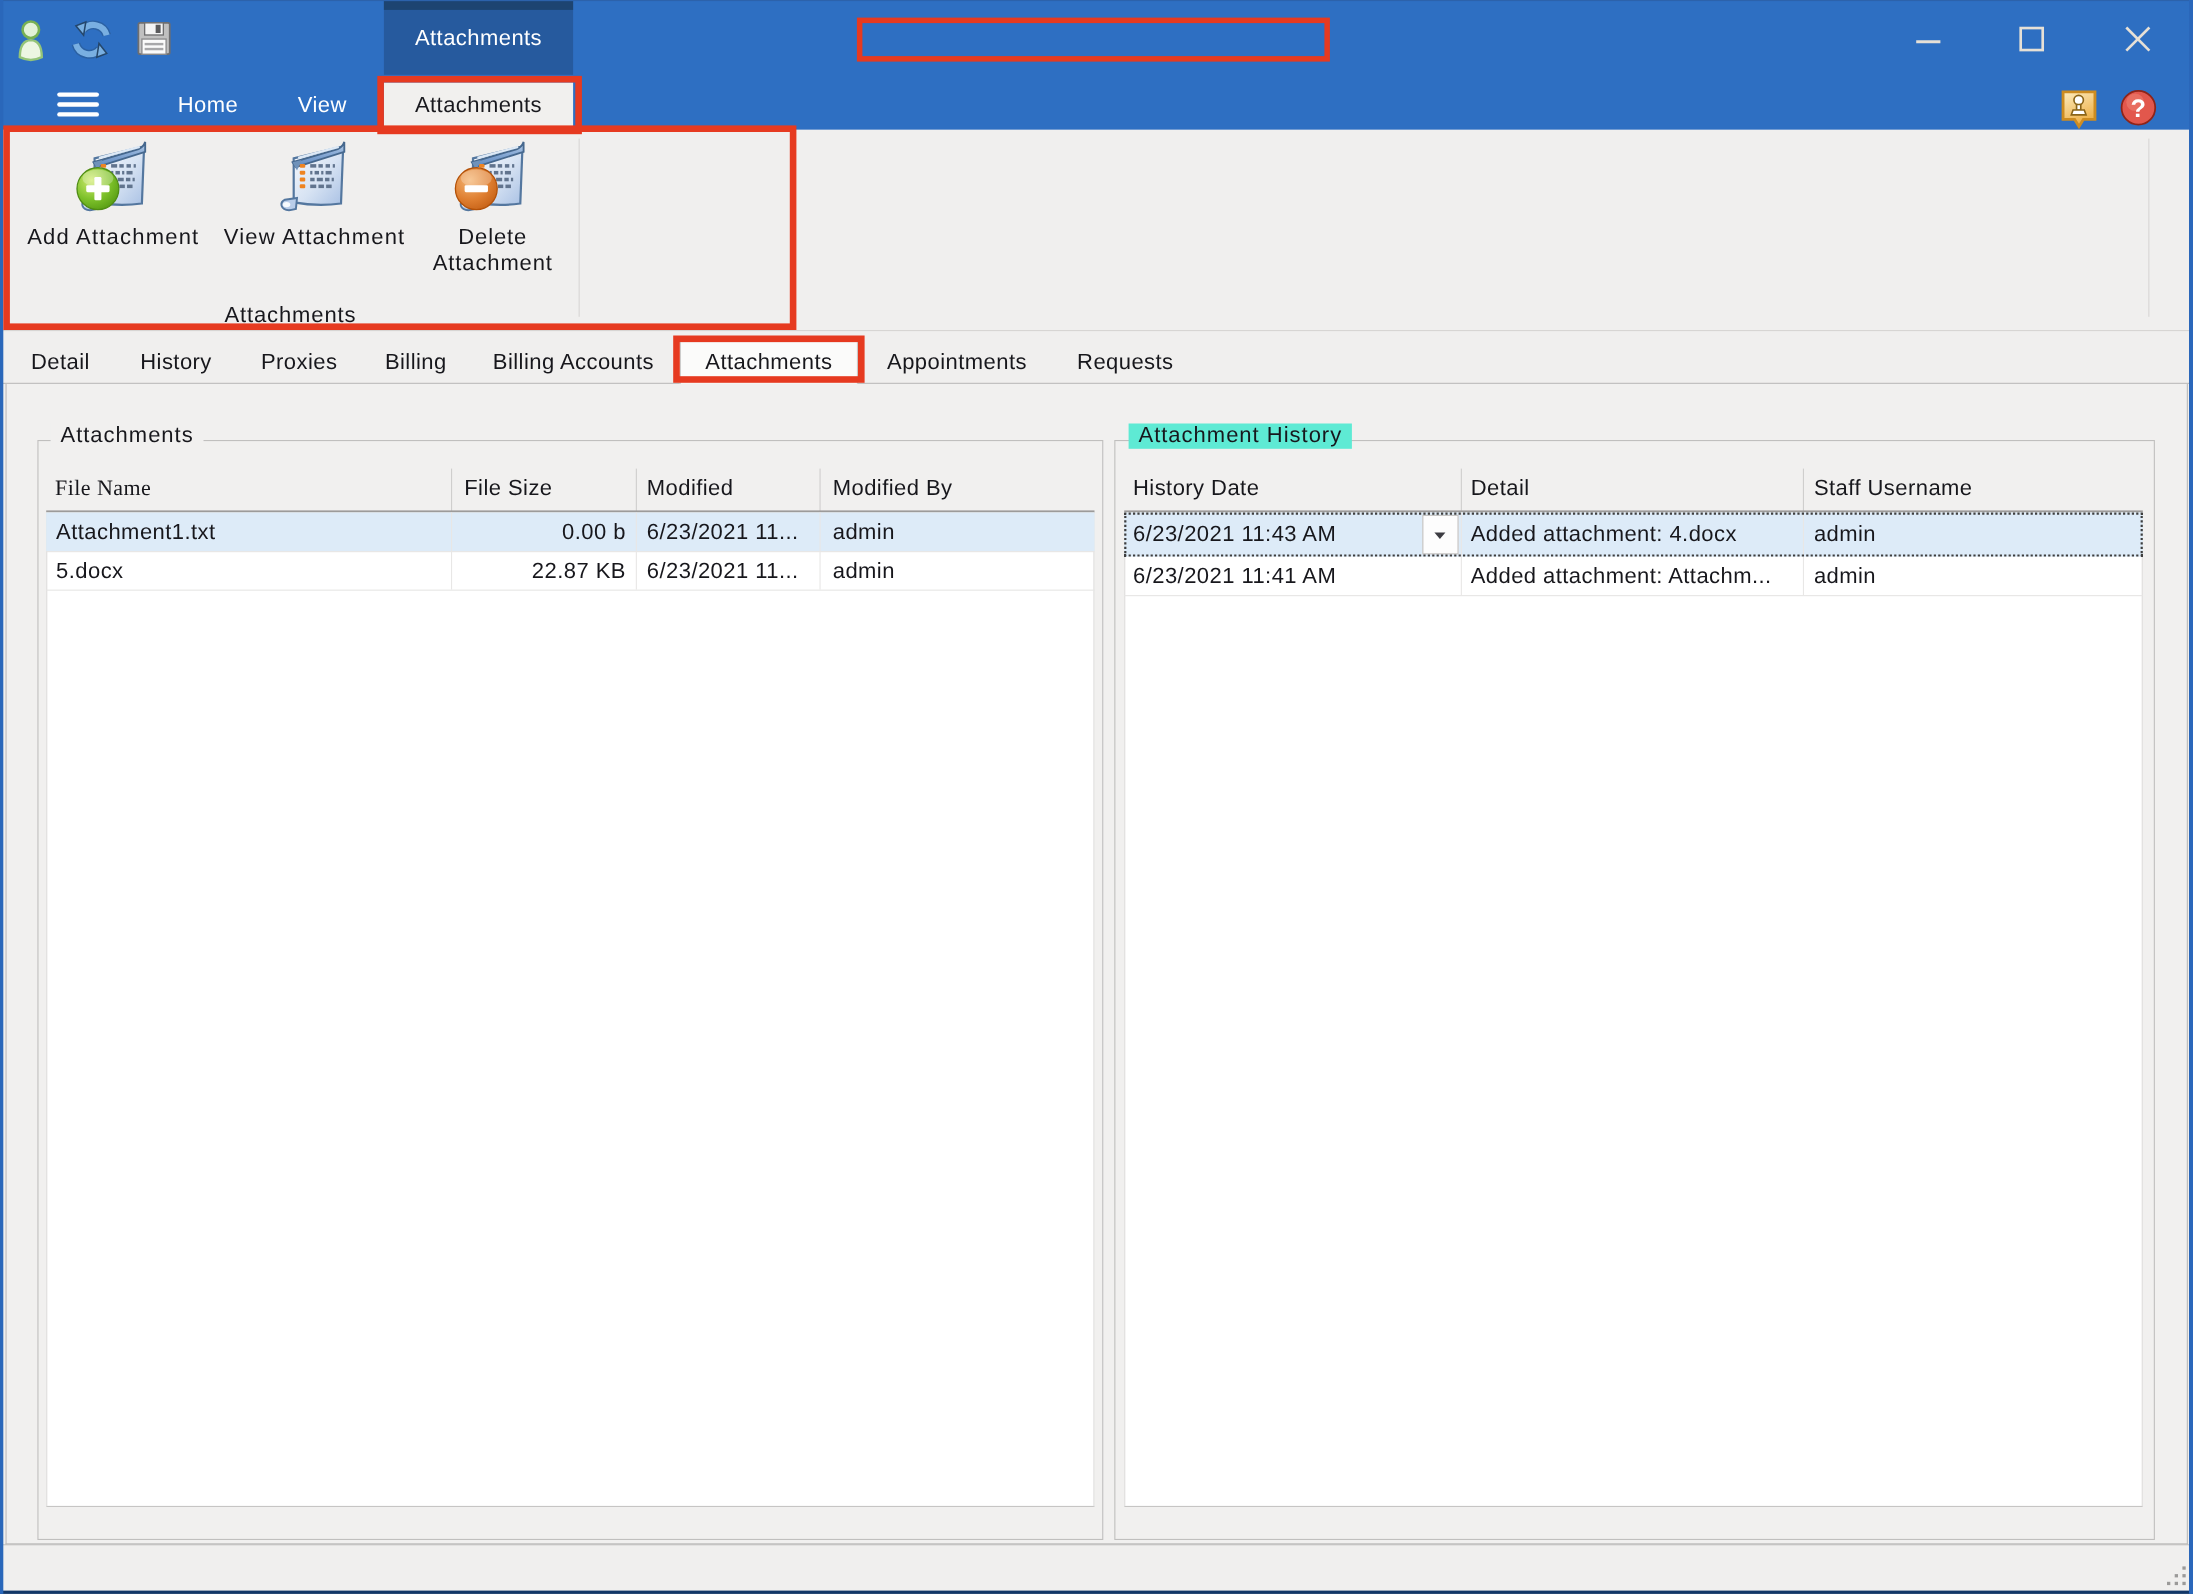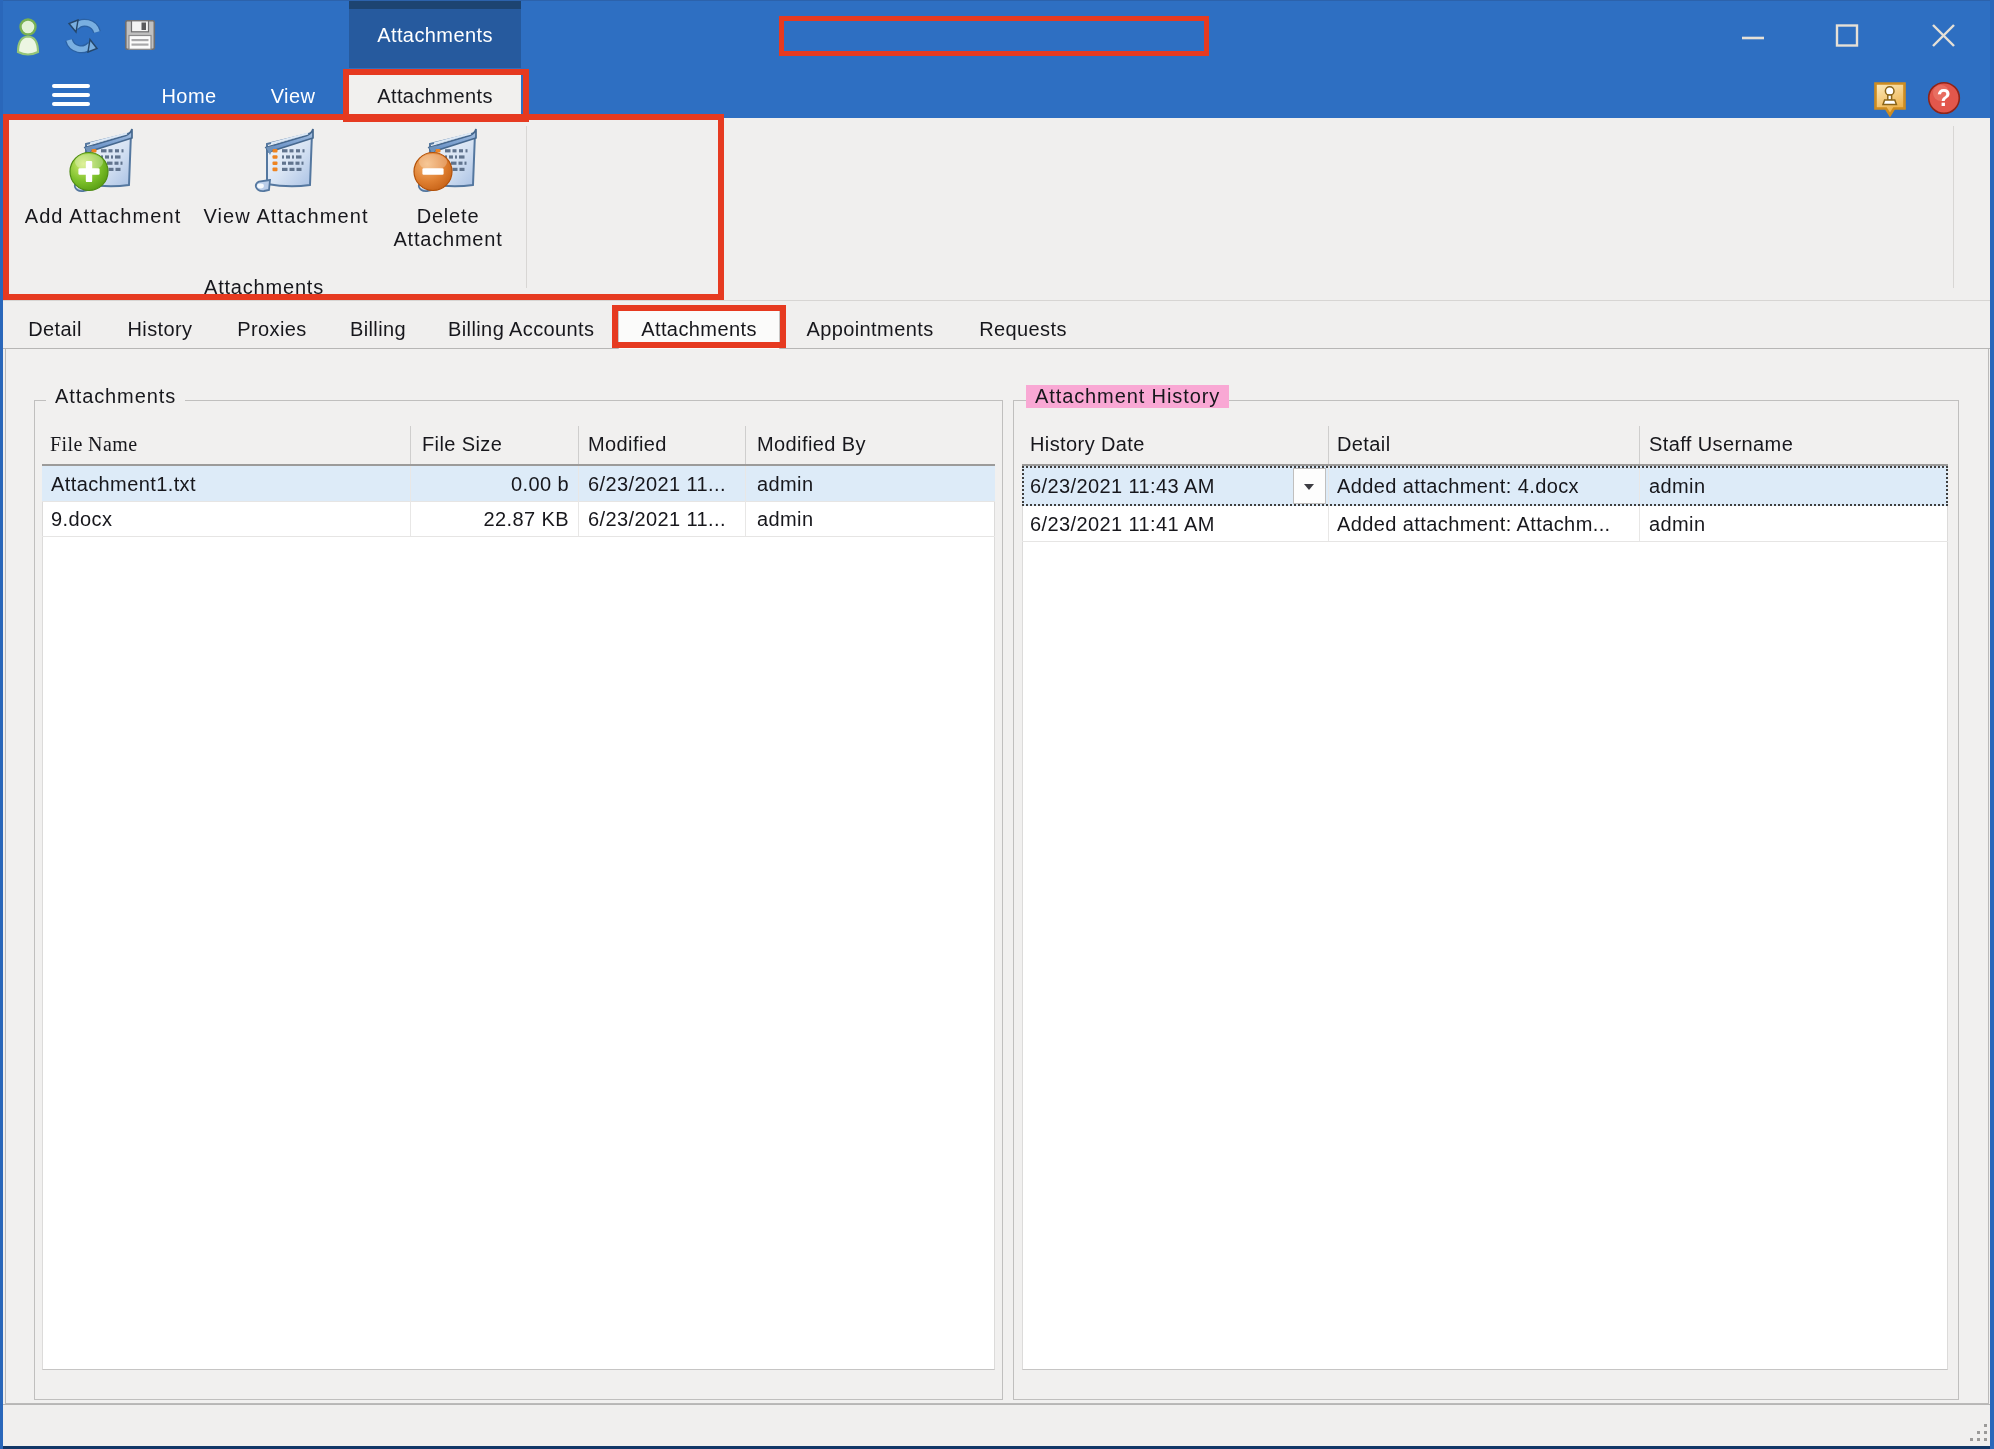--- a/index.html
+++ b/index.html
@@ -197,27 +197,27 @@
   <div class="abs" style="left:42px;top:466px;width:953px;height:35px;background:#ddebf8;"></div>
   <div class="abs" style="left:42px;top:501px;width:953px;height:1px;background:#e6e5e4;"></div>
   <div class="abs" style="left:42px;top:536px;width:953px;height:1px;background:#e6e5e4;"></div>
   <div class="abs" style="left:410px;top:466px;width:1px;height:70px;background:#e8e7e6;"></div>
   <div class="abs" style="left:578px;top:466px;width:1px;height:70px;background:#e8e7e6;"></div>
   <div class="abs" style="left:745px;top:466px;width:1px;height:70px;background:#e8e7e6;"></div>
   <div class="abs txt" style="left:51px;top:473px;">Attachment1.txt</div>
   <div class="abs txt" style="left:419px;top:473px;width:150px;text-align:right;">0.00 b</div>
   <div class="abs txt" style="left:588px;top:473px;">6/23/2021 11...</div>
   <div class="abs txt" style="left:757px;top:473px;">admin</div>
-  <div class="abs txt" style="left:51px;top:508px;">9.docx</div>
+  <div class="abs txt" style="left:51px;top:508px;">5.docx</div>
   <div class="abs txt" style="left:419px;top:508px;width:150px;text-align:right;">22.87 KB</div>
   <div class="abs txt" style="left:588px;top:508px;">6/23/2021 11...</div>
   <div class="abs txt" style="left:757px;top:508px;">admin</div>
 
   <div class="abs" style="left:1013px;top:400px;width:946px;height:1000px;border:1px solid #c0bfbe;box-sizing:border-box;"></div>
-  <div class="abs txt" style="left:1026px;top:385px;background:#f9a8d4;padding:0 9px;letter-spacing:0.9px;">Attachment History</div>
+  <div class="abs txt" style="left:1026px;top:385px;background:#5eead4;padding:0 9px;letter-spacing:0.9px;">Attachment History</div>
 
   <div class="abs" style="left:1328px;top:426px;width:1px;height:39px;background:#cfcecd;"></div>
   <div class="abs" style="left:1639px;top:426px;width:1px;height:39px;background:#cfcecd;"></div>
   <div class="abs txt" style="left:1030px;top:433px;">History Date</div>
   <div class="abs txt" style="left:1337px;top:433px;">Detail</div>
   <div class="abs txt" style="left:1649px;top:433px;">Staff Username</div>
   <div class="abs" style="left:1022px;top:464px;width:926px;height:2px;background:#9c9b9a;"></div>
 
   <div class="abs" style="left:1022px;top:466px;width:926px;height:904px;background:#fff;border-bottom:1px solid #c6c5c4;border-left:1px solid #dcdbda;border-right:1px solid #dcdbda;box-sizing:border-box;"></div>
   <div class="abs" style="left:1022px;top:466px;width:926px;height:40px;background:#ddebf8;"></div>

